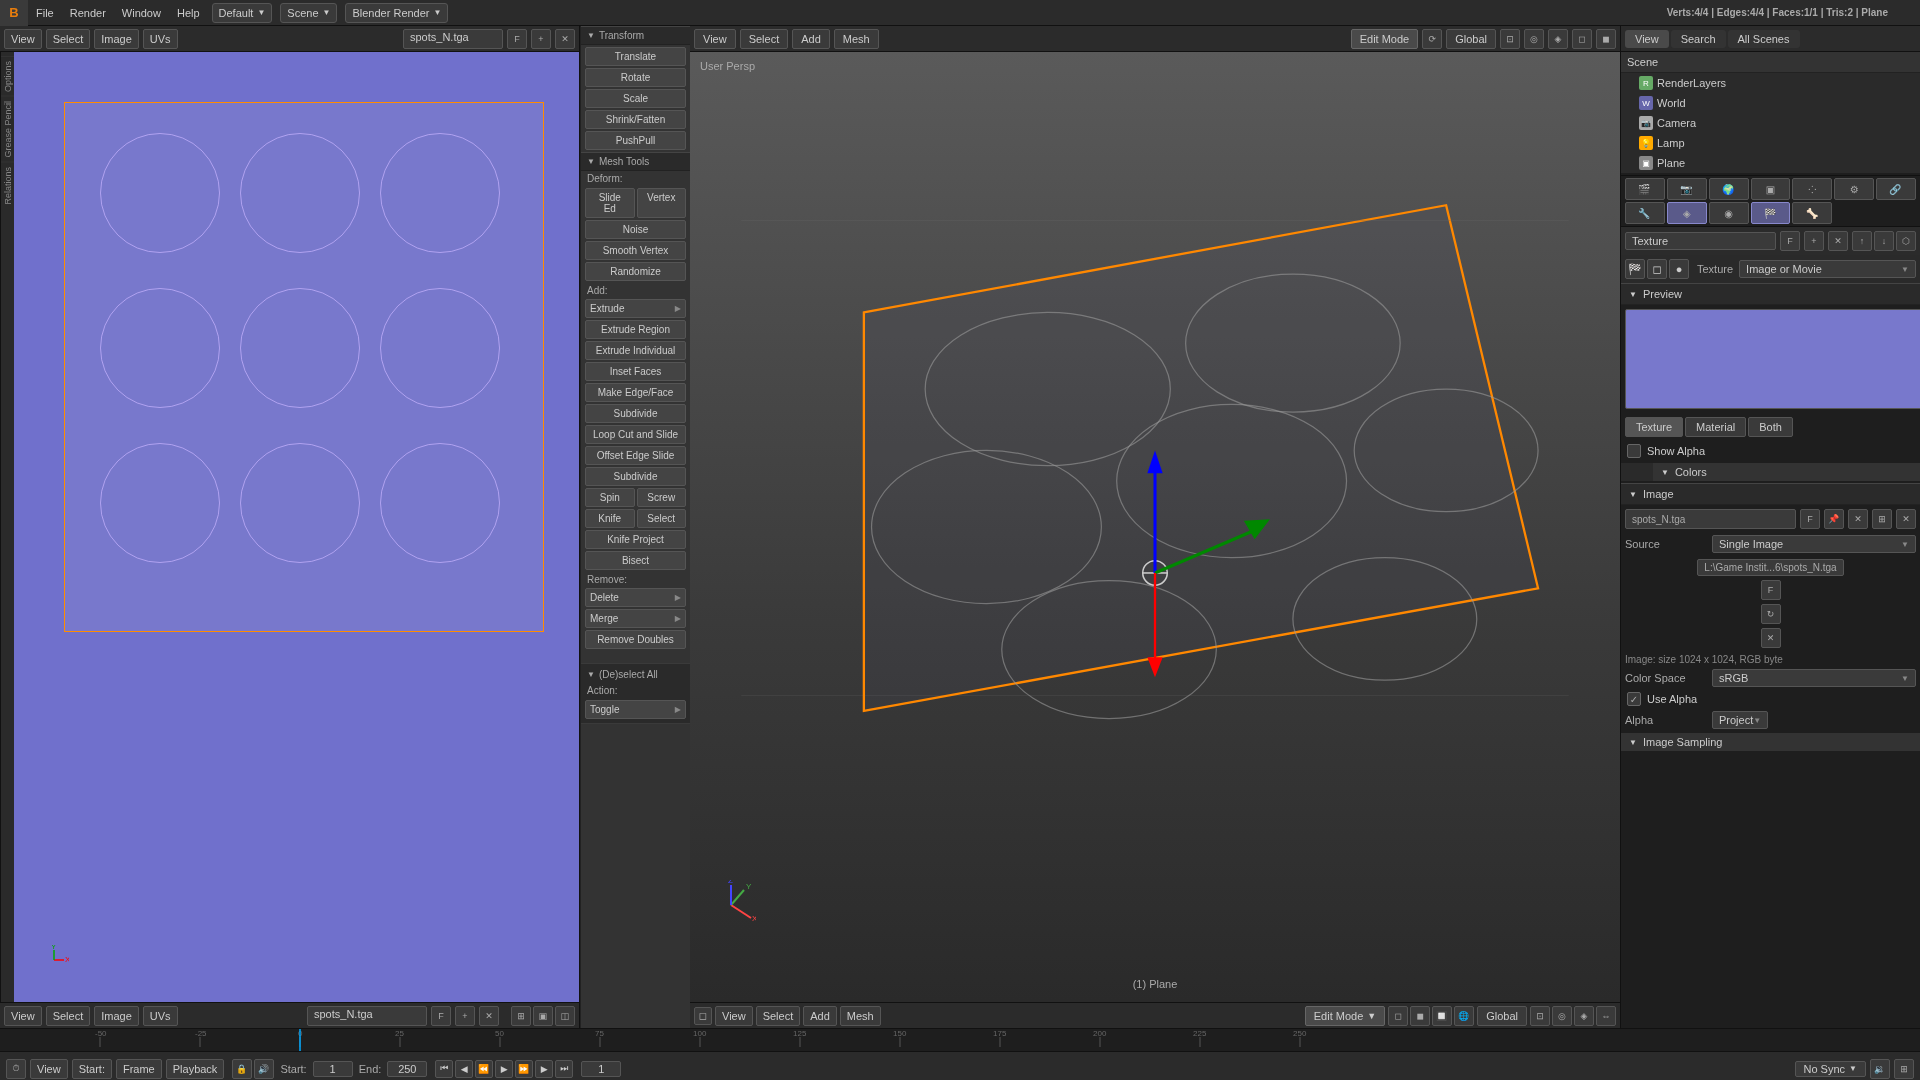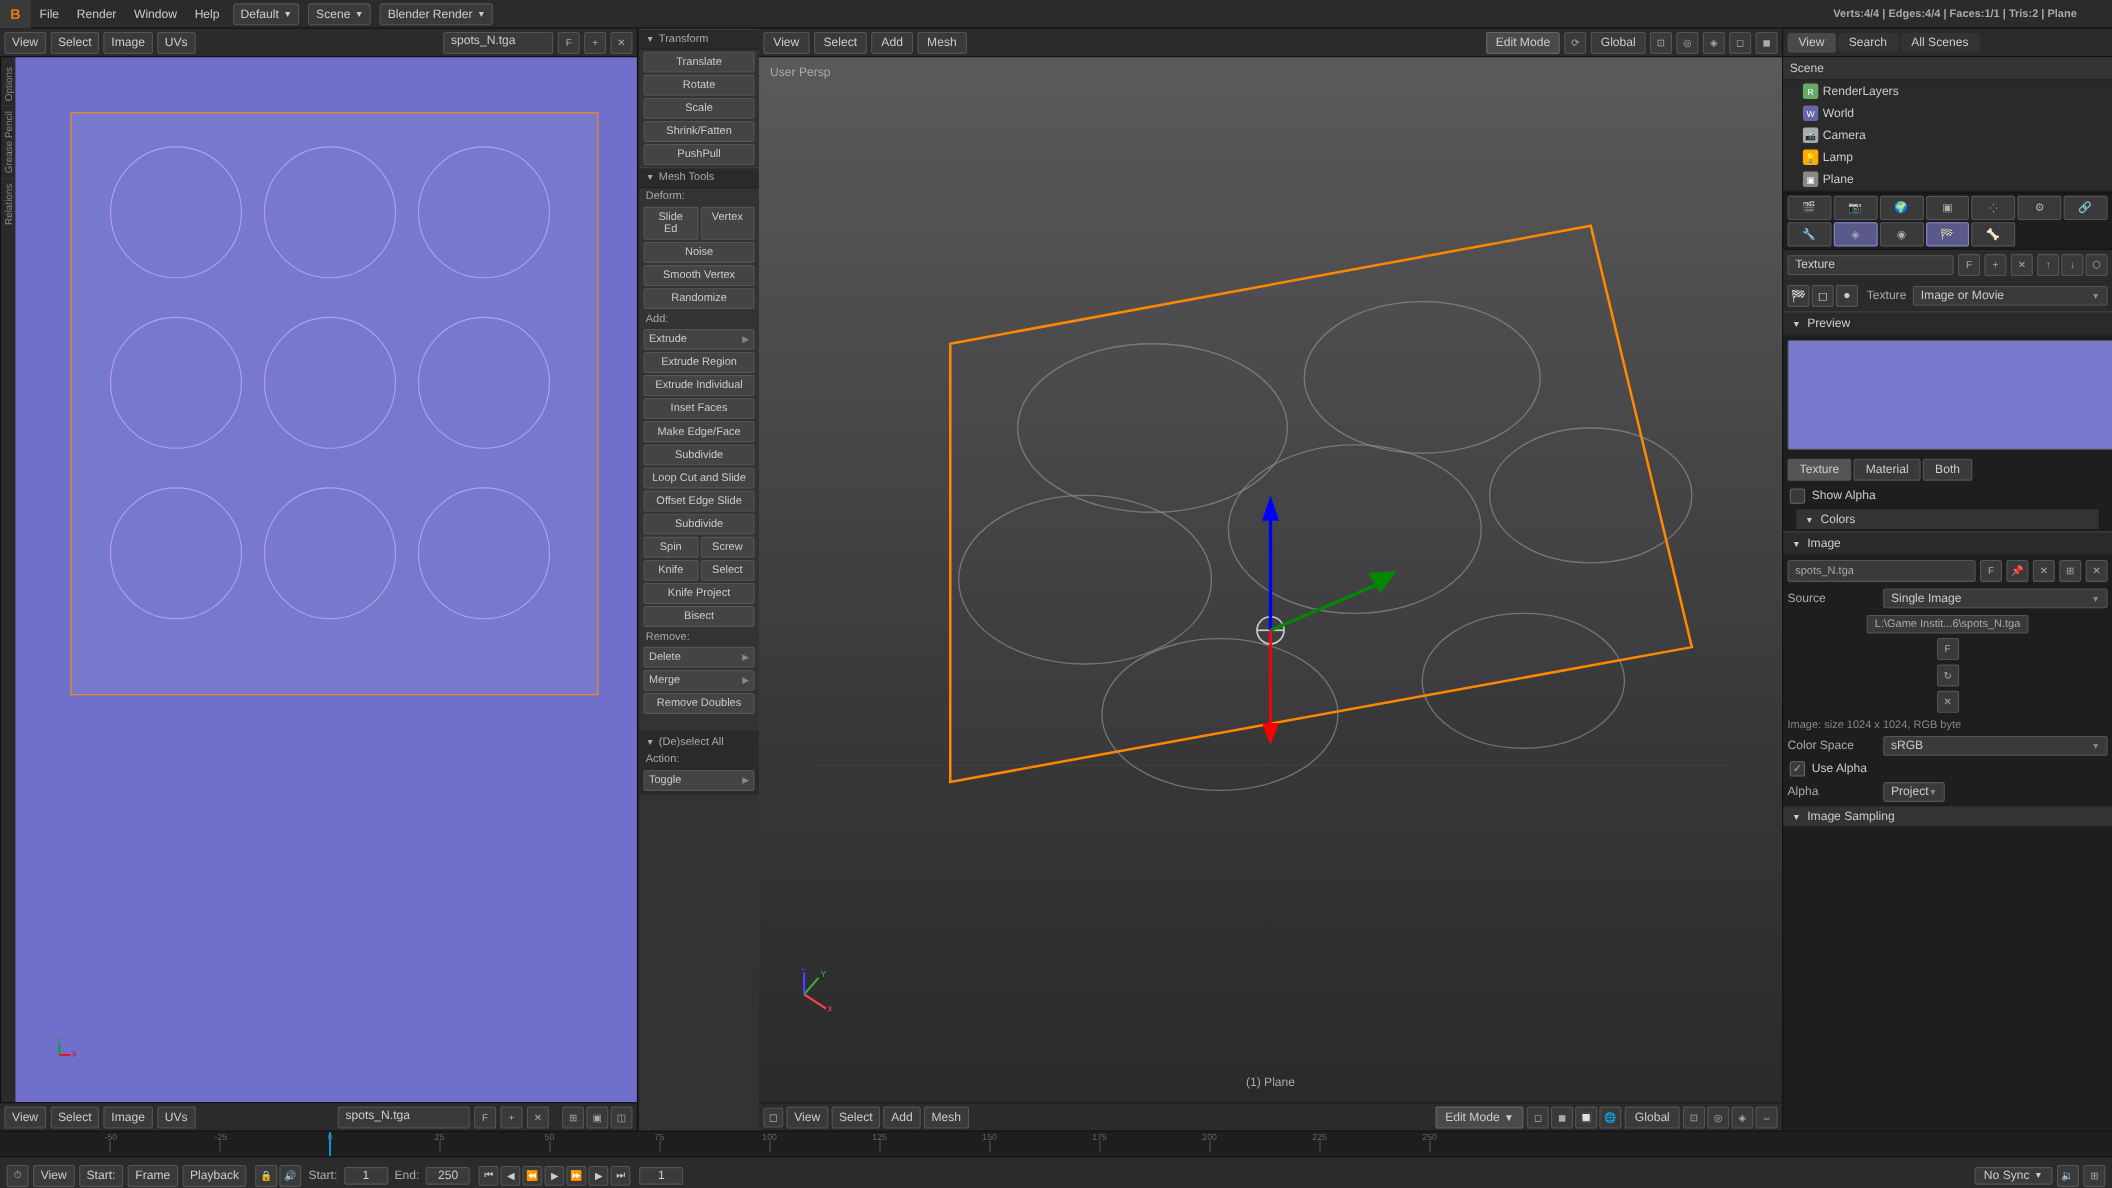--- a/index.html
+++ b/index.html
@@ -575,21 +575,22 @@
       justify-content: center;
       cursor: pointer;
       font-size: 10px;
       color: #aaa;
     }
     .rp-icon.active { background: #5a5a8a; border-color: #8888cc; }
 
     
     .colors-section {
       background: #2a2a2a;
-      margin: 2px 12px;
+      margin: 2px 0;
+      padding-left: 32px;
     }
     .colors-header {
       background: #333;
       padding: 3px 8px;
       font-size: 11px;
       color: #ccc;
       cursor: pointer;
       display: flex;
       align-items: center;
     }

